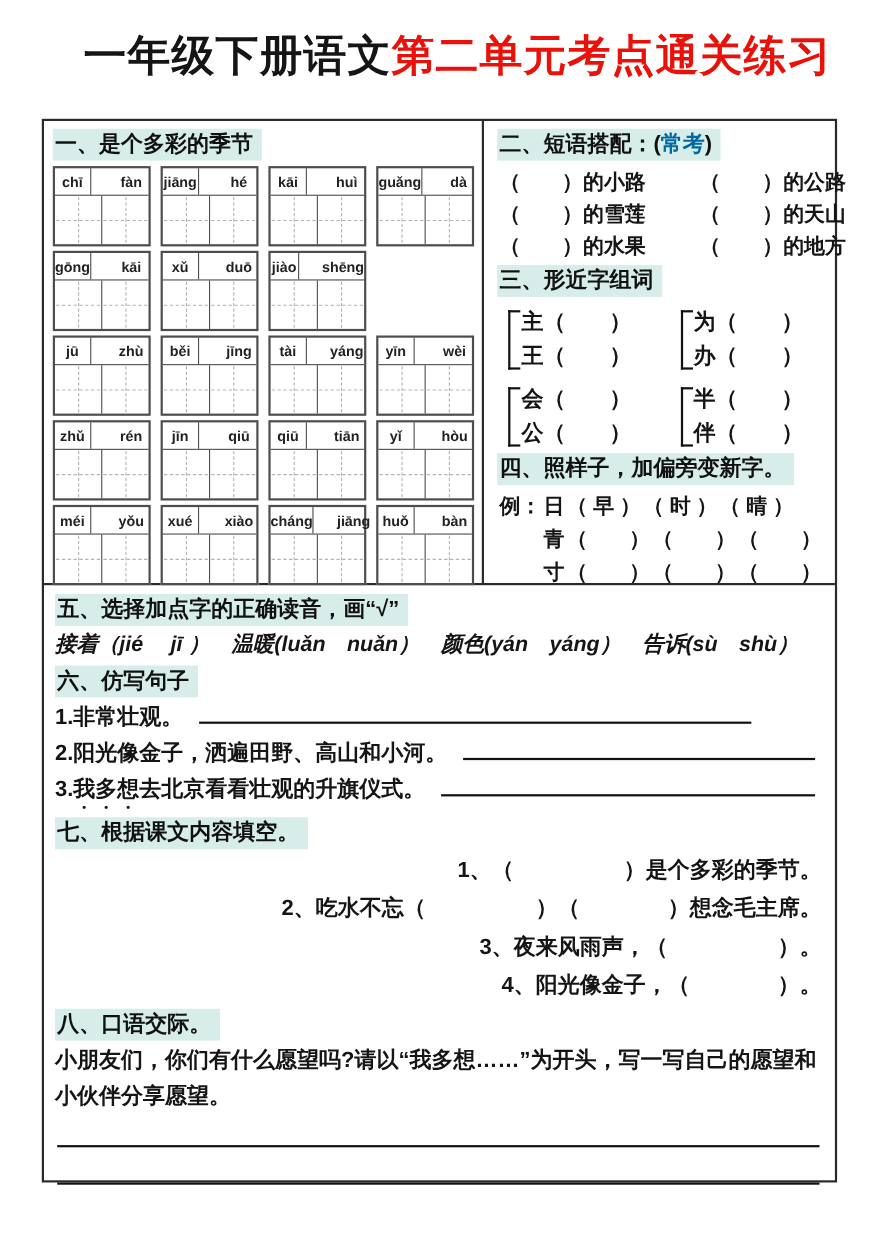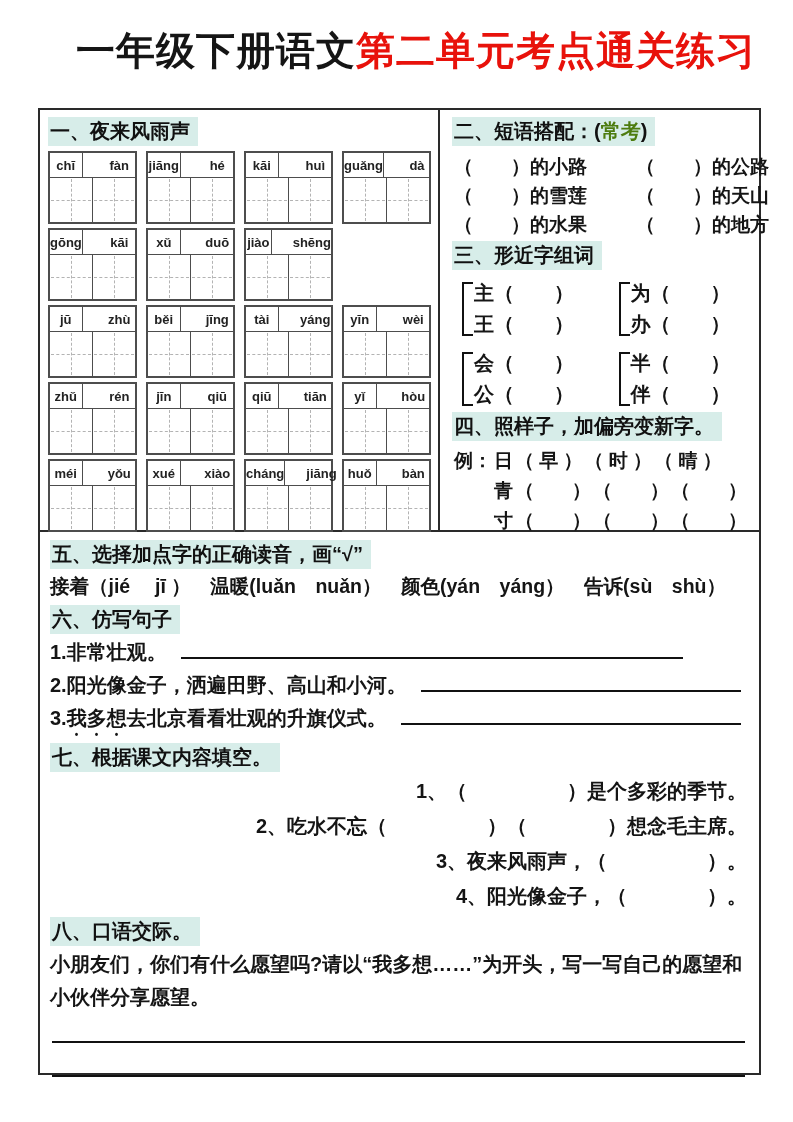--- a/index.html
+++ b/index.html
@@ -17,21 +17,21 @@
     position:absolute;left:38px;top:108px;width:723px;height:967px;
     border:2px solid #2a2a2a;box-sizing:border-box;background:#fff;
   }
   .top-area{display:flex;height:422px;box-sizing:border-box;border-bottom:2px solid #2a2a2a;}
   .col-left{width:404px;box-sizing:border-box;border-right:2px solid #2a2a2a;padding:7px 7px 0 8px;}
   .col-right{flex:1;padding:7px 10px 0 12px;box-sizing:border-box;}
   .badge{
     display:inline-block;background:#d7ede9;color:#111;font-weight:800;
     font-size:20px;line-height:27px;padding:1px 8px 1px 2px;white-space:nowrap;
   }
-  .badge .red{color:#4d7c0f;}
+  .badge .red{color:#0369a1;}
   
   .pinyin-grid{margin-top:5px;}
   .prow-line{display:flex;gap:9px;margin-bottom:4px;}
   .pb{width:89px;border:2px solid #4d4d4d;box-sizing:border-box;background:#fff;}
   .pr{display:flex;height:24px;border-bottom:1.5px solid #4d4d4d;gap:21px;}
   .ps{flex:1;display:flex;align-items:center;justify-content:center;
       font-size:13px;font-weight:600;color:#222;white-space:nowrap;overflow:visible;}
   .ps:first-child{border-right:1.5px solid #4d4d4d;}
   .gr{display:flex;height:44px;}
   .gc{flex:1;position:relative;}
@@ -47,21 +47,21 @@
   .xgroup{display:flex;align-items:stretch;}
   .bracket{width:9px;border-left:2.5px solid #111;border-top:2.5px solid #111;
            border-bottom:2.5px solid #111;margin:4px 1px 4px 0;}
   .xl{font-size:20px;line-height:31px;font-weight:600;white-space:nowrap;}
   .frow{font-size:19px;line-height:30px;font-weight:600;white-space:nowrap;margin-left:2px;}
   .frow .flabel{display:inline-block;width:40px;}
   .frow .fcell{margin-left:2px;}
   
   .bottom-area{padding:5px 12px 0 10px;font-size:20px;}
   .sec-header{margin:3px 0 2px 0;}
-  .bline{font-size:19.5px;line-height:31px;font-weight:600;white-space:nowrap;}
+  .bline{font-size:19.5px;line-height:31px;font-weight:600;white-space:nowrap;font-style:italic;}
   .sline{display:flex;align-items:baseline;font-size:20px;line-height:33px;font-weight:600;white-space:nowrap;}
   .sline .em{font-weight:900;}
   .sline .em.dotted{-webkit-text-emphasis:dot;-webkit-text-emphasis-position:under left;
                     text-emphasis:dot;text-emphasis-position:under left;}
   .blank{flex:1;border-bottom:2px solid #111;margin:0 6px 5px 14px;}
   .blank.short{margin-right:64px;}
   .fill-line{font-size:20px;line-height:35px;font-weight:600;white-space:nowrap;text-align:right;}
   .para{font-size:20px;line-height:33px;font-weight:600;margin-top:2px;}
   .write-line{border-top:2px solid #111;margin:0 2px;}
   .wl1{margin-top:27px;}
@@ -70,21 +70,21 @@
 </head>
 <body>
 
 <h1 class="title"><span>一年级下册语文</span><span class="red">第二单元考点通关练习</span></h1>
 
 <div class="sheet">
 
   <div class="top-area">
 
     <div class="col-left">
-      <div class="badge">一、夜来风雨声</div>
+      <div class="badge">一、是个多彩的季节</div>
       <div class="pinyin-grid">
           <div class="prow-line">
             <div class="pb">
               <div class="pr">
                 <span class="ps">chī</span>
                 <span class="ps">fàn</span>
               </div>
               <div class="gr">
                 <div class="gc"></div>
                 <div class="gc"></div>

